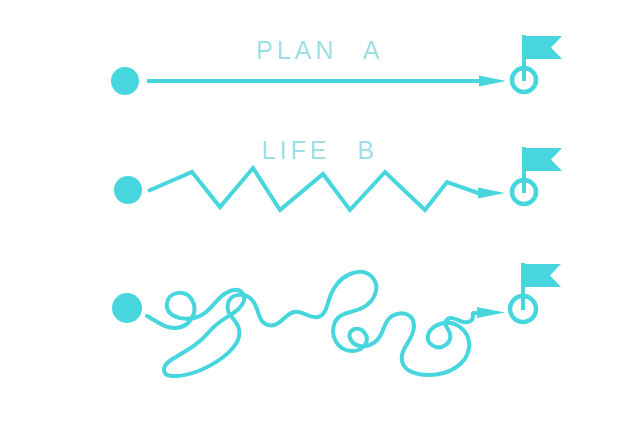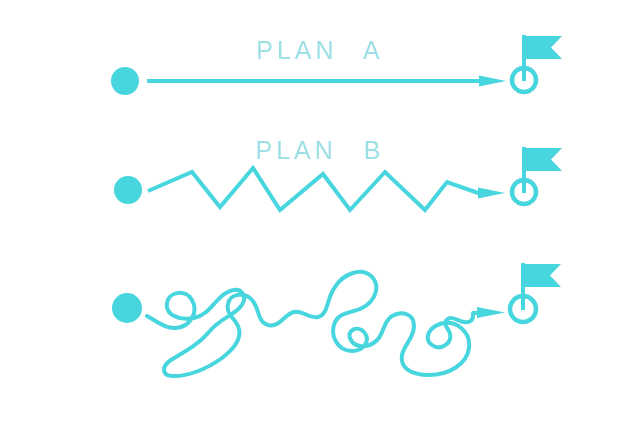--- a/index.html
+++ b/index.html
@@ -59,21 +59,21 @@
     fill: none;
     stroke-width: 4.5;
   }
 </style>
 </head>
 <body>
 
 <div class="canvas">
 
   <div class="row-label" id="label-plan-a">PLAN A</div>
-  <div class="row-label" id="label-plan-b">PLAN B</div>
+  <div class="row-label" id="label-plan-b">LIFE B</div>
 
   <svg class="diagram" width="640" height="427" viewBox="0 0 640 427">
 
     <g>
       <circle cx="125" cy="81" r="14" class="fill"></circle>
       <line x1="147" y1="81" x2="482" y2="81" class="stroke-miter"></line>
       <polygon points="479,75.5 506,81 479,86.5" class="fill"></polygon>
       <g>
         <line x1="524" y1="35" x2="524" y2="81" class="stroke-miter"></line>
         <circle cx="524" cy="80" r="12" class="ring"></circle>

